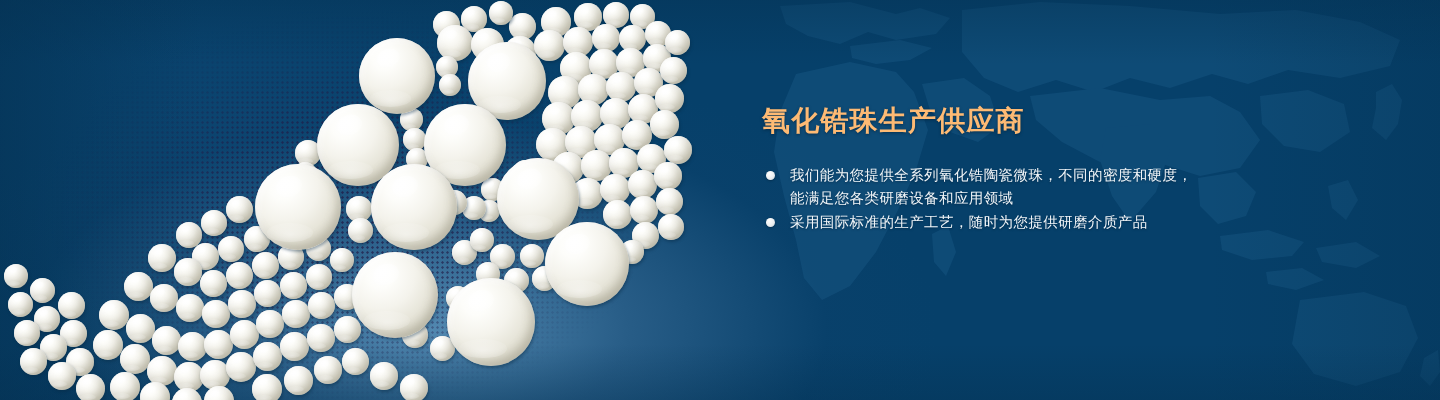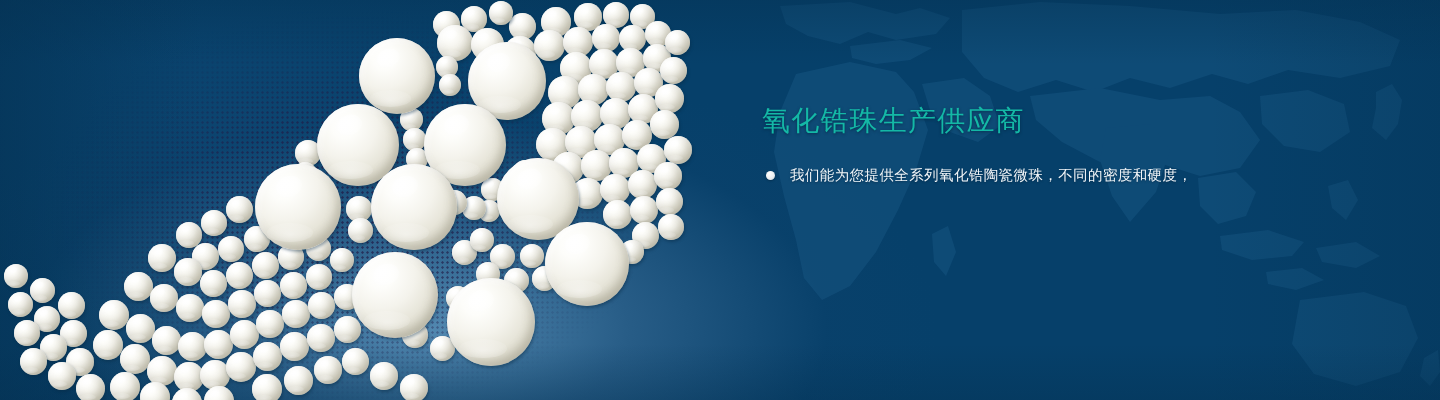--- a/index.html
+++ b/index.html
@@ -91,23 +91,23 @@
 
   
   #copy {
     position:absolute;
     left:762px; top:104px;
     width:560px;
   }
   #headline {
     font-size:28px;
     line-height:34px;
-    color:#14b8a6;
+    color:#fdba74;
     letter-spacing:1.2px;
-    font-weight:400;
+    font-weight:700;
     text-shadow:0 1px 3px rgba(2,30,54,0.60);
     white-space:nowrap;
   }
   #bullets {
     margin-top:26px;
     list-style:none;
   }
   .bullet {
     position:relative;
     padding-left:28px;
@@ -364,21 +364,25 @@
   </div>
 
   <div id="copy">
 
     <h1 id="headline">氧化锆珠生产供应商</h1>
 
     <ul id="bullets">
 
       <li class="bullet">
         <span class="bullet-dot"></span>
-        <span class="bullet-text"><span>我们能为您提供全系列氧化锆陶瓷微珠，不同的密度和硬度，</span></span>
+        <span class="bullet-text"><span>我们能为您提供全系列氧化锆陶瓷微珠，不同的密度和硬度，</span><span class="ln2">能满足您各类研磨设备和应用领域</span></span>
       </li>
 
 
+      <li class="bullet">
+        <span class="bullet-dot"></span>
+        <span class="bullet-text"><span>采用国际标准的生产工艺，随时为您提供研磨介质产品</span></span>
+      </li>
 
     </ul>
   </div>
 
 </div>
 
 </body></html>

